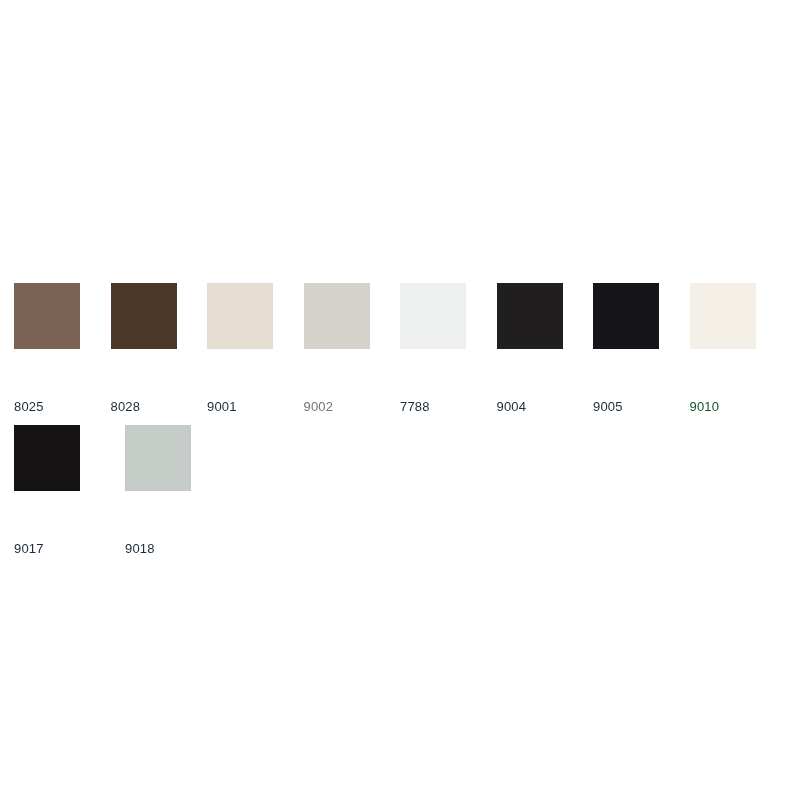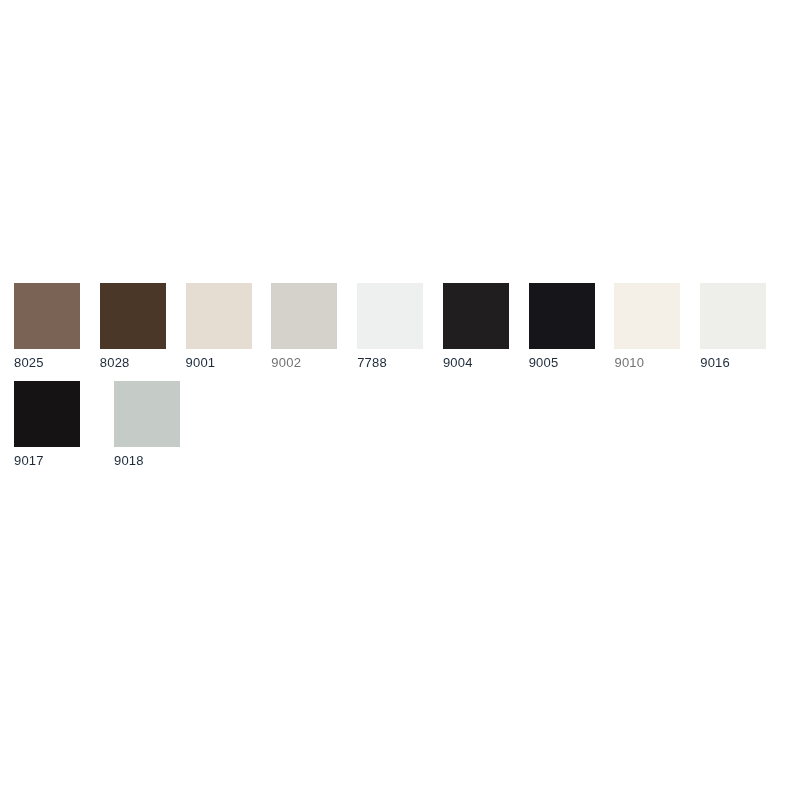--- a/index.html
+++ b/index.html
@@ -27,24 +27,25 @@
     width: 772px;
   }
   .swatch-row {
     display: flex;
     flex-direction: row;
     align-items: flex-start;
     margin-bottom: 11px;
   }
   .swatch-cell {
     width: 88px;
-    margin-right: 12px;
+    margin-right: 23px;
     display: flex;
     flex-direction: column;
     align-items: flex-start;
+    gap: 44px;
   }
   .swatch-chip {
     width: 66px;
     height: 66px;
     display: block;
   }
   .swatch-label {
     margin-top: 6px;
     font-family: "Liberation Sans", sans-serif;
     font-size: 13px;
@@ -83,25 +84,21 @@
         <div class="swatch-cell">
           <div class="swatch-chip" style="background-color: rgb(32, 30, 30);"></div>
           <div class="swatch-label" style="color: rgb(29, 43, 58);">9004</div>
         </div>
         <div class="swatch-cell">
           <div class="swatch-chip" style="background-color: rgb(22, 22, 26);"></div>
           <div class="swatch-label" style="color: rgb(29, 43, 58);">9005</div>
         </div>
         <div class="swatch-cell">
           <div class="swatch-chip" style="background-color: rgb(244, 240, 232);"></div>
-          <div class="swatch-label" style="color: #737373;">9010</div>
-        </div>
-        <div class="swatch-cell">
-          <div class="swatch-chip" style="background-color: rgb(238, 238, 234);"></div>
-          <div class="swatch-label" style="color: rgb(29, 43, 58);">9016</div>
+          <div class="swatch-label" style="color: #14532d;">9010</div>
         </div>
       </div>
       <div class="swatch-row">
         <div class="swatch-cell">
           <div class="swatch-chip" style="background-color: rgb(21, 19, 20);"></div>
           <div class="swatch-label" style="color: rgb(29, 43, 58);">9017</div>
         </div>
         <div class="swatch-cell">
           <div class="swatch-chip" style="background-color: rgb(197, 203, 198);"></div>
           <div class="swatch-label" style="color: rgb(29, 43, 58);">9018</div>

